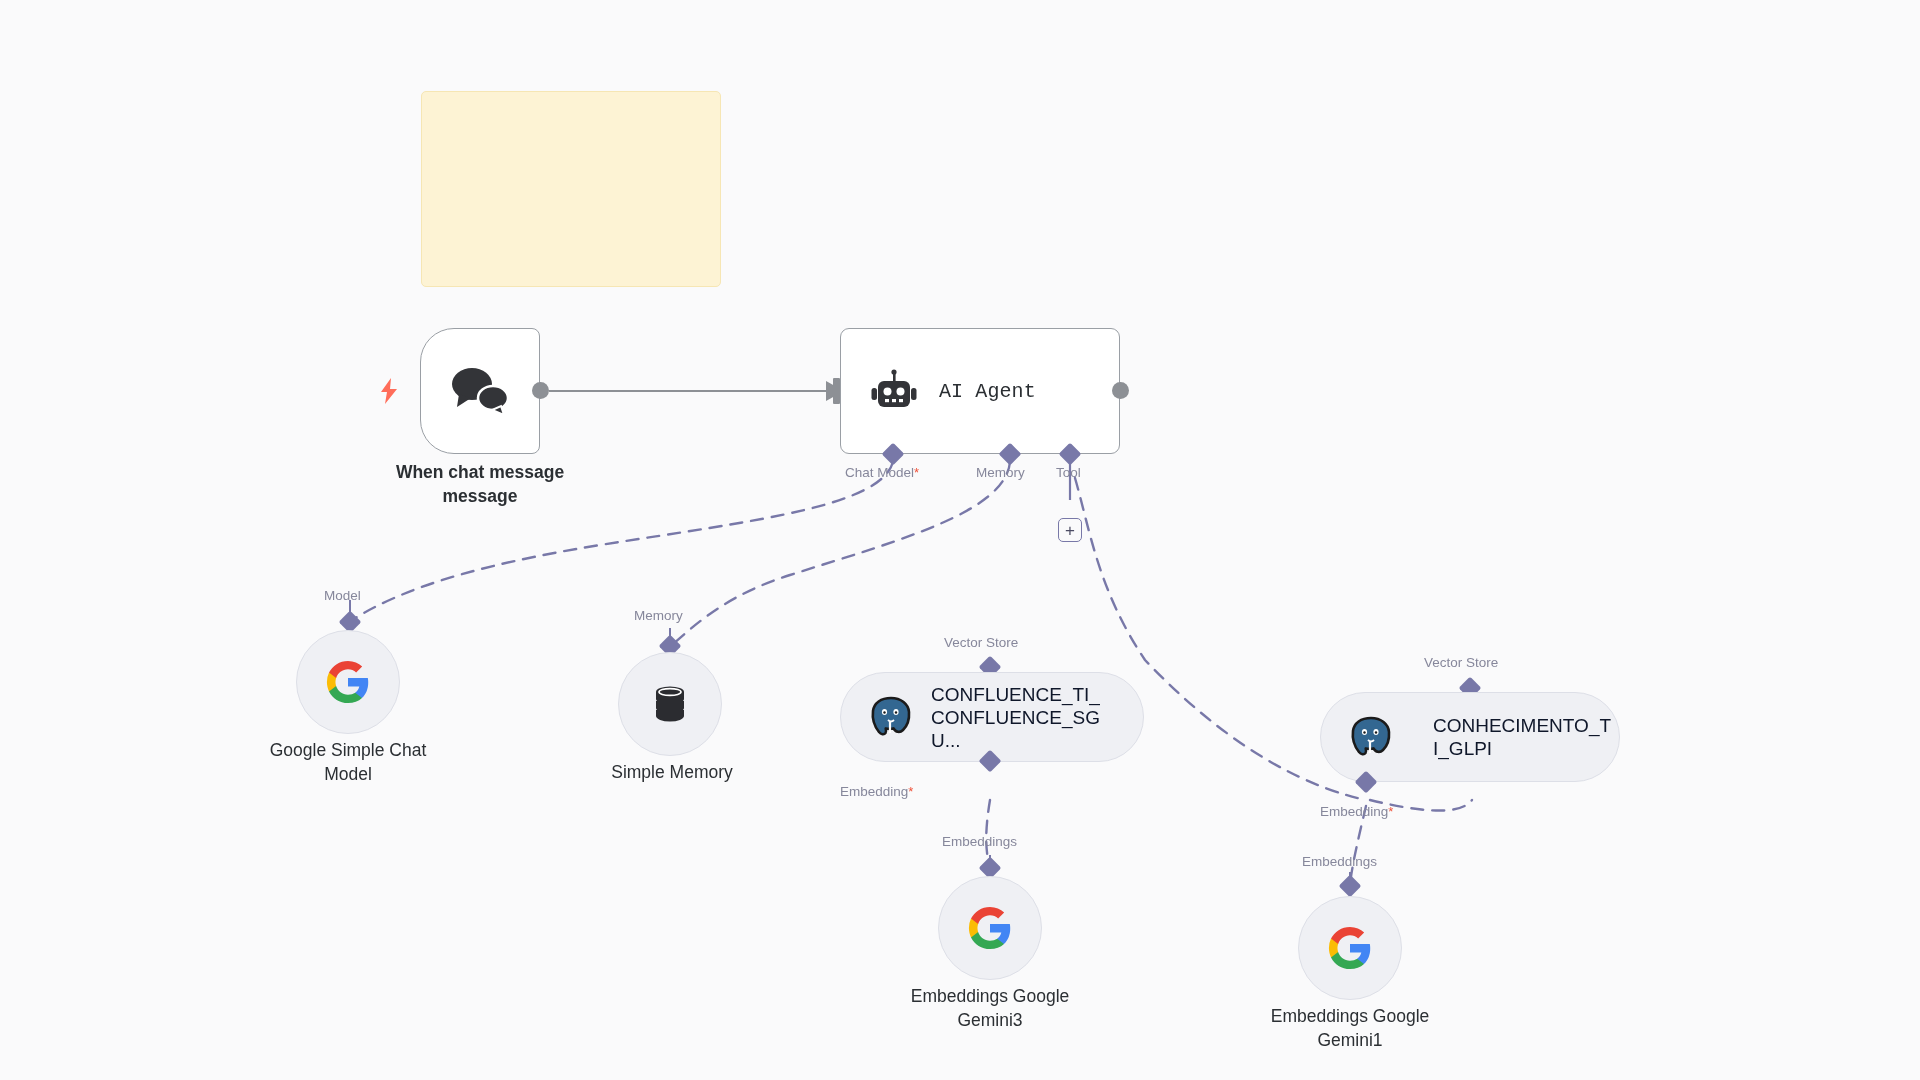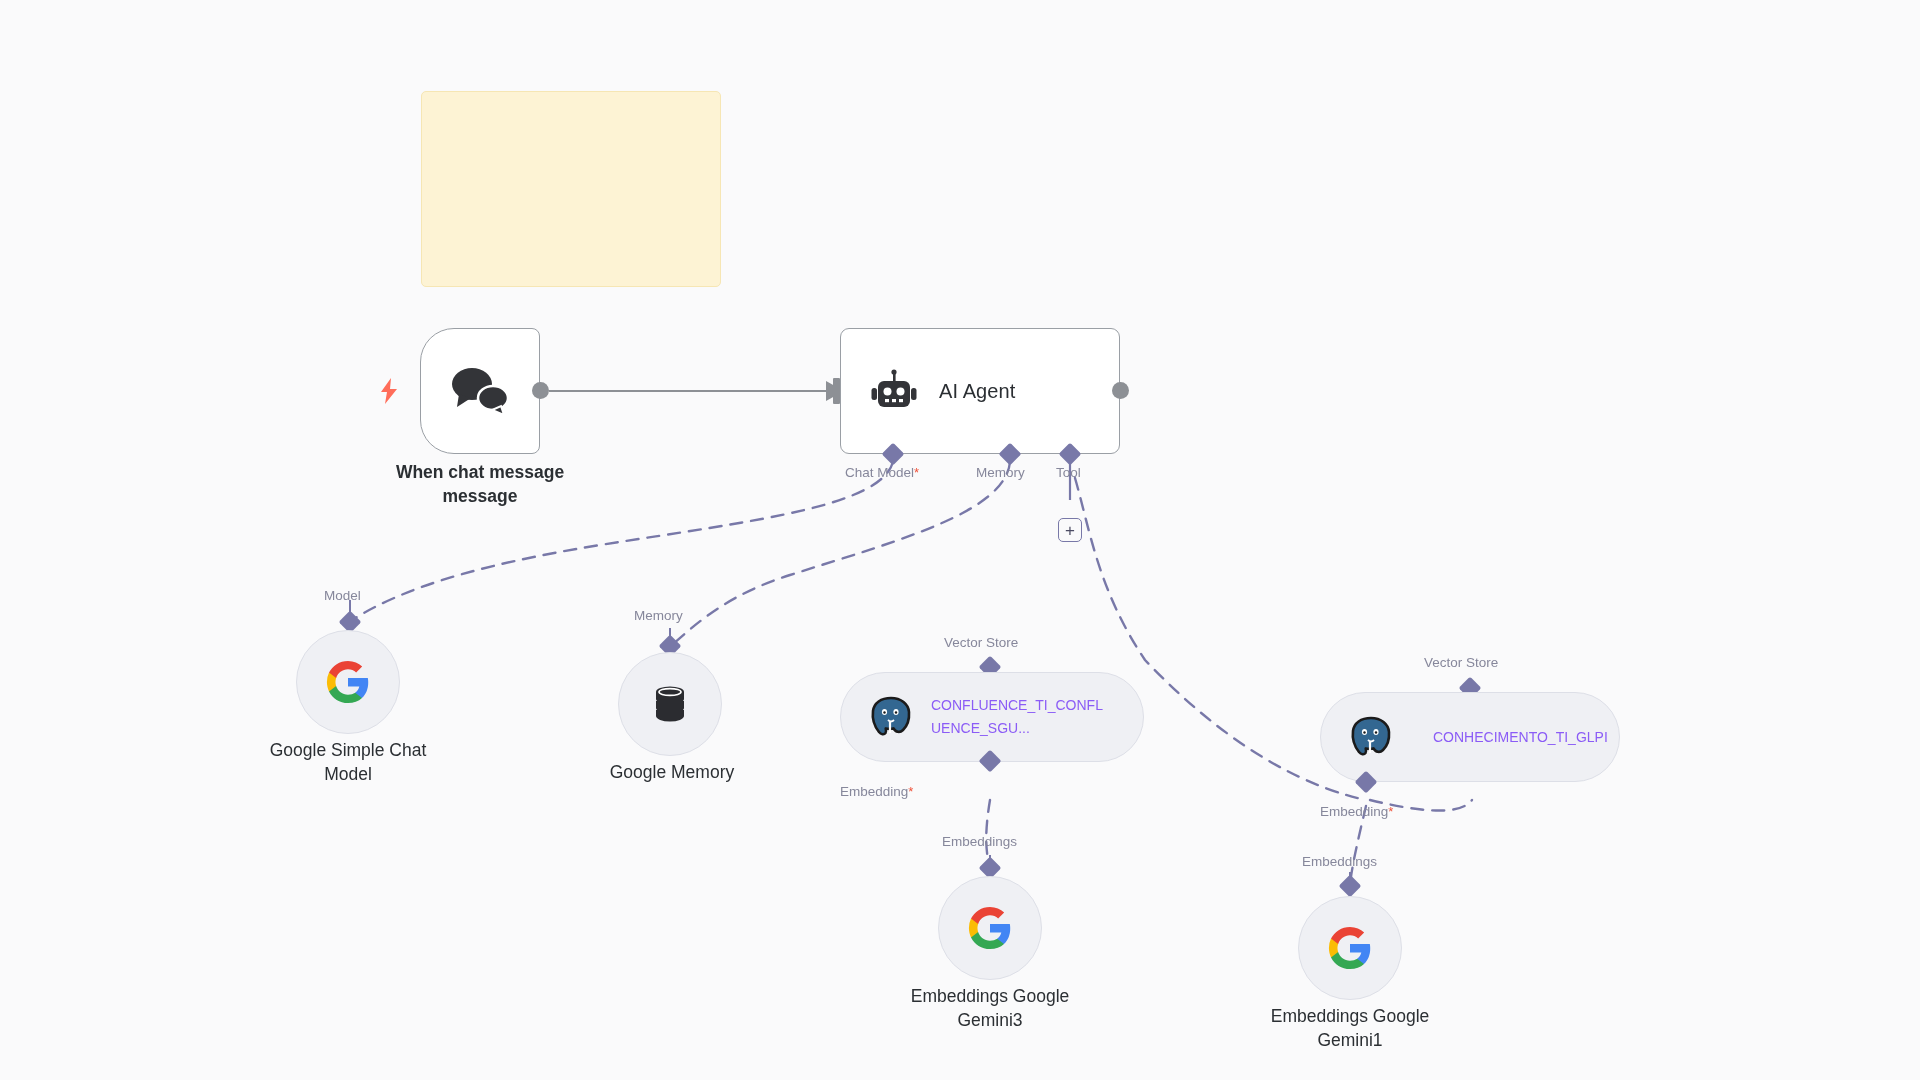--- a/index.html
+++ b/index.html
@@ -94,23 +94,23 @@
     background: #EFF0F4;
     border: 1.4px solid #DDDFE7;
     border-radius: 46px;
     display: flex;
     align-items: center;
     padding-left: 28px;
     gap: 18px;
   }
 
   .pill-title {
-    font-size: 14px;
+    font-size: 19px;
     line-height: 23px;
-    color: #8b5cf6;
+    color: #0f172a;
     width: 180px;
     word-break: break-all;
   }
 
   
   .node-caption {
     position: absolute;
     text-align: center;
     font-size: 17.5px;
     line-height: 24px;
@@ -227,21 +227,21 @@
   </div>
   <div class="output-dot" style="left:532px; top:382px;"></div>
 
   <div class="node-caption" style="left:360px; top:460px; width:240px;font-weight:bold;">
     <div>When chat message</div>
     <div>message</div>
   </div>
 
   <div class="input-bar" style="left:833px; top:378px;"></div>
 
-  <div class="agent-node" style="left:840px; top:328px; width:280px; height:126px;">
+  <div class="agent-node" style="left:840px; top:328px; width:280px; height:126px;font-family:Liberation Mono, monospace;">
     <span>
       <svg class="icon-svg" width="46" height="46" viewBox="0 0 46 46">
         <rect x="7" y="13" width="32" height="26" rx="6" fill="#333438"></rect>
         <rect x="22" y="4" width="2.6" height="9" fill="#333438"></rect>
         <circle cx="23" cy="4" r="2.6" fill="#333438"></circle>
         <rect x="0.5" y="20" width="5.5" height="12" rx="2.5" fill="#333438"></rect>
         <rect x="40" y="20" width="5.5" height="12" rx="2.5" fill="#333438"></rect>
         <circle cx="16.5" cy="23.5" r="4" fill="#FFFFFF"></circle>
         <circle cx="29.5" cy="23.5" r="4" fill="#FFFFFF"></circle>
         <rect x="14" y="31" width="4" height="3.2" fill="#FFFFFF"></rect>
@@ -296,21 +296,21 @@
         <ellipse cx="22" cy="10" rx="14" ry="5.5" fill="#2B2C30"></ellipse>
         <path d="M8 10 v7 a14 5.5 0 0 0 28 0 v-7" fill="#2B2C30"></path>
         <path d="M8 19 v7 a14 5.5 0 0 0 28 0 v-7" fill="#2B2C30"></path>
         <path d="M8 28 v6 a14 5.5 0 0 0 28 0 v-6" fill="#2B2C30"></path>
         <ellipse cx="22" cy="10" rx="11" ry="3.4" fill="none" stroke="#FFFFFF" stroke-width="1.6"></ellipse>
       </svg>
     </span>
   </div>
 
   <div class="node-caption" style="left:560px; top:760px; width:224px;">
-    <div>Google Memory</div>
+    <div>Simple Memory</div>
   </div>
 
   <div class="port-label" style="left:944px; top:635px;">Vector Store</div>
   <div class="port-diamond" style="left:982px; top:659px;"></div>
 
   <div class="pill-node" style="left:840px; top:672px; width:304px; height:90px;">
     <span>
       <svg class="icon-svg" width="44" height="42" viewBox="0 0 44 42">
         <path d="M22 2C12 2 5 7 4 15c-1 8 2 16 6 21 2 2.5 5 3 6.5 1 1-1.4.6-3 .2-4.6
                  2.5.6 5.2.6 7.8 0 2 4 6.5 4.6 9.5 1.6 4-4 6.5-11 6-18C39.4 8 32 2 22 2z" fill="#336791" stroke="#1B1B1B" stroke-width="2.6" stroke-linejoin="round"></path>

